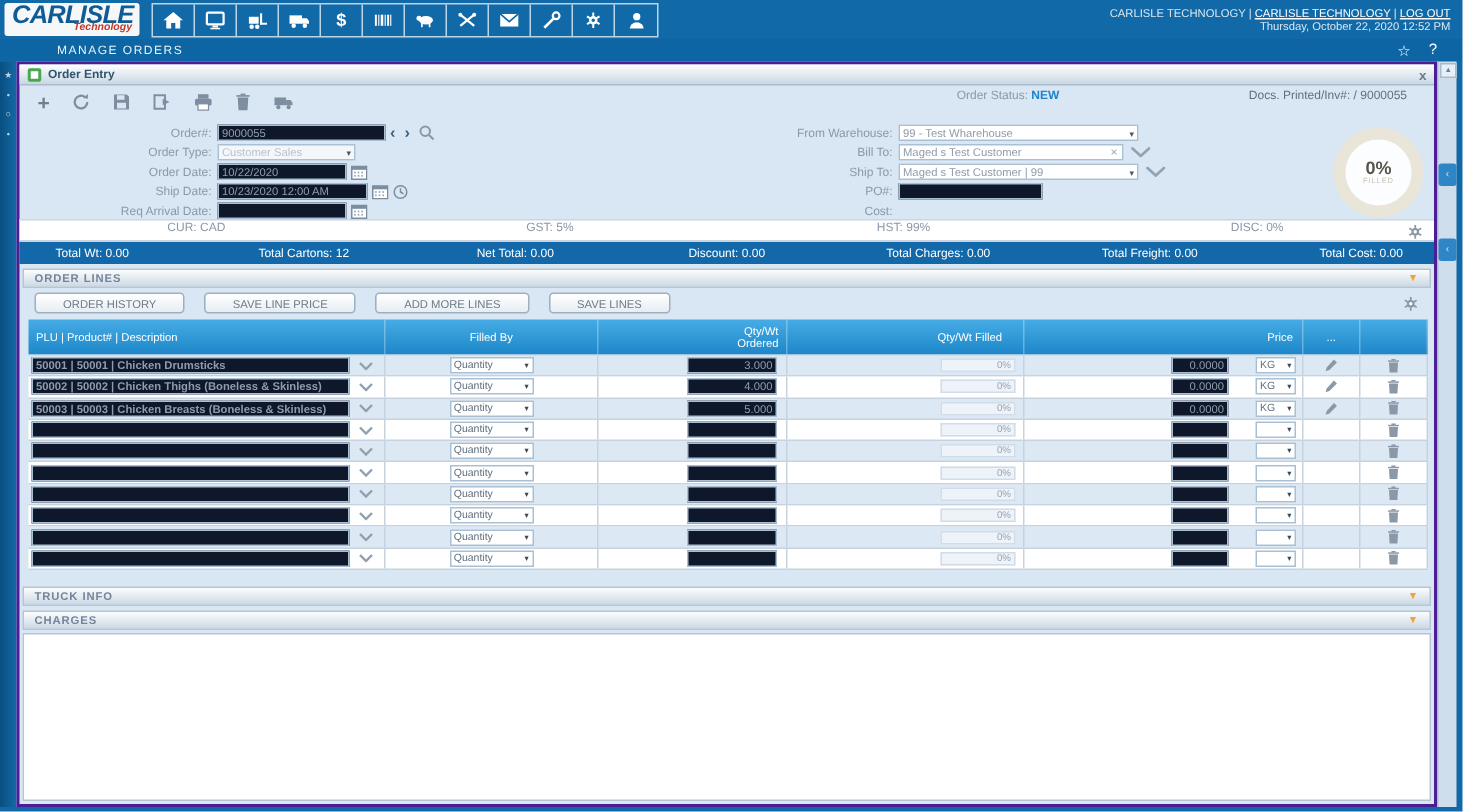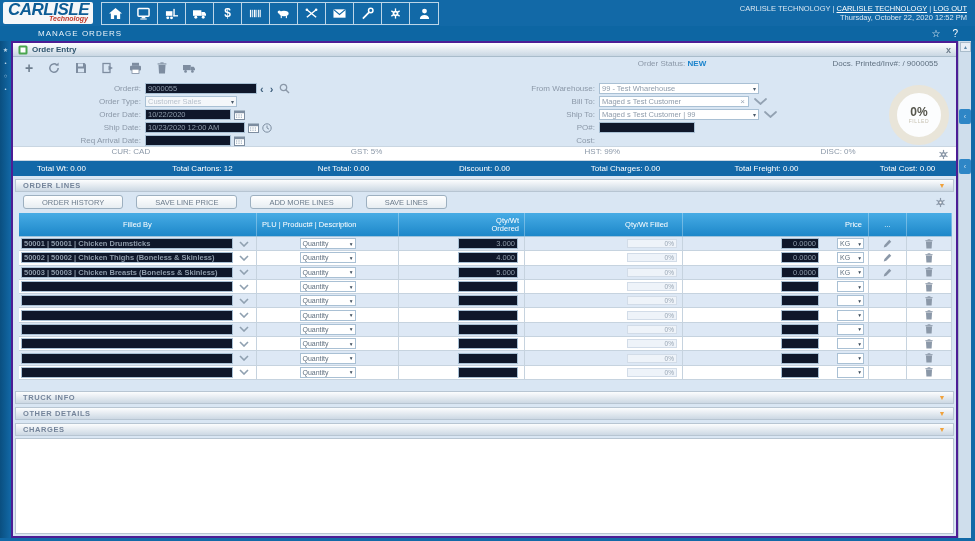--- a/index.html
+++ b/index.html
@@ -473,22 +473,22 @@
                 <line x1="1.7" y1="8.5" x2="10.3" y2="3.5"></line>
               </g>
               <circle cx="6" cy="6" r="2.8" fill="#8b98a8"></circle>
               <circle cx="6" cy="6" r="1.2" fill="#fff"></circle>
             </svg>
           </span>
       </div>
 
       <div class="twrap">
         <div class="tgrid thead">
+          <div class="c h1">PLU | Product# | Description</div>
           <div class="c h2">Filled By</div>
-          <div class="c h1">PLU | Product# | Description</div>
           <div class="c h3">
               <span>Qty/Wt Ordered</span>
             </div>
           <div class="c h4">Qty/Wt Filled</div>
           <div class="c h5">Price</div>
           <div class="c h6">...</div>
           <div class="c"></div>
         </div>
 
         <div class="tgrid trow alt">
@@ -861,24 +861,20 @@
                 <rect x="2.6" y="0.3" width="2.8" height="1" fill="#8b98a8"></rect>
               </svg>
             </div>
         </div>
       </div>
 
       <div class="bars-gap"></div>
 
       <div class="section-bar">
         <span>TRUCK INFO</span>
-        <span class="sec-arrow">▼</span>
-      </div>
-      <div class="section-bar">
-        <span>OTHER DETAILS</span>
         <span class="sec-arrow">▼</span>
       </div>
       <div class="section-bar">
         <span>CHARGES</span>
         <span class="sec-arrow">▼</span>
       </div>
 
       <div class="bottom-white"></div>
     </div>
 

